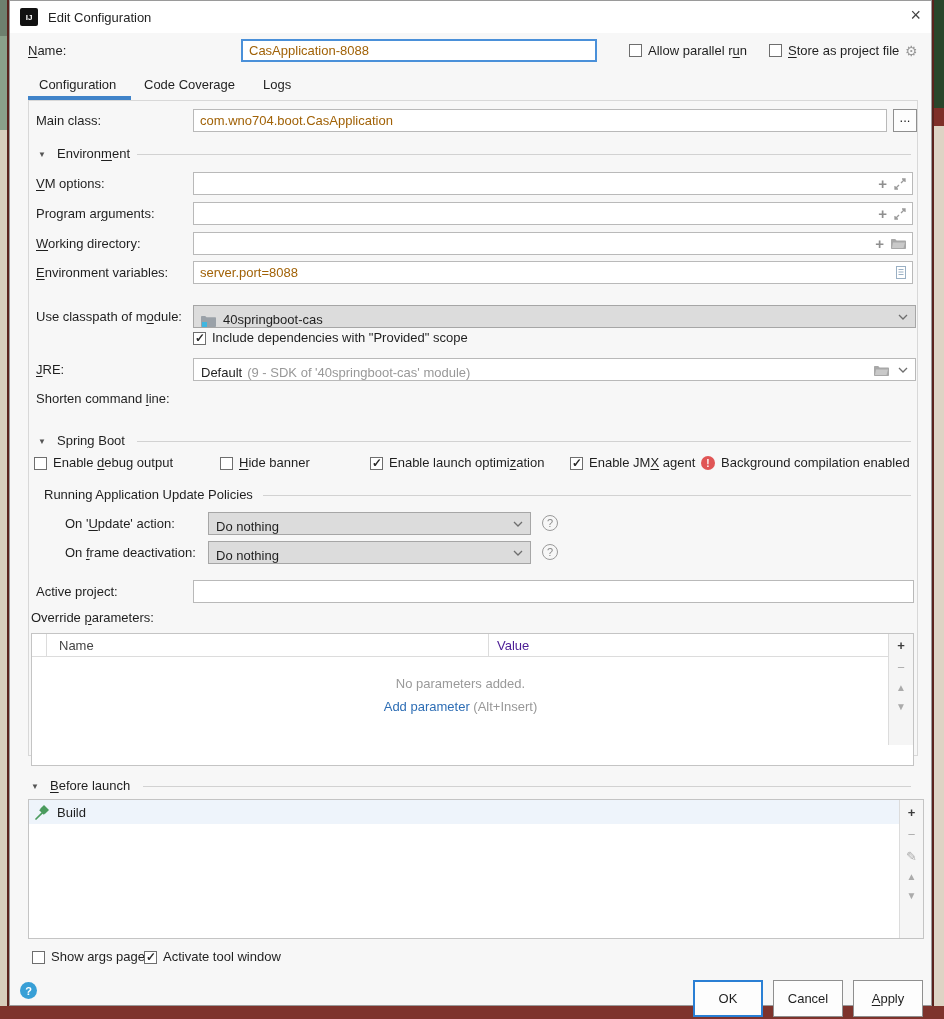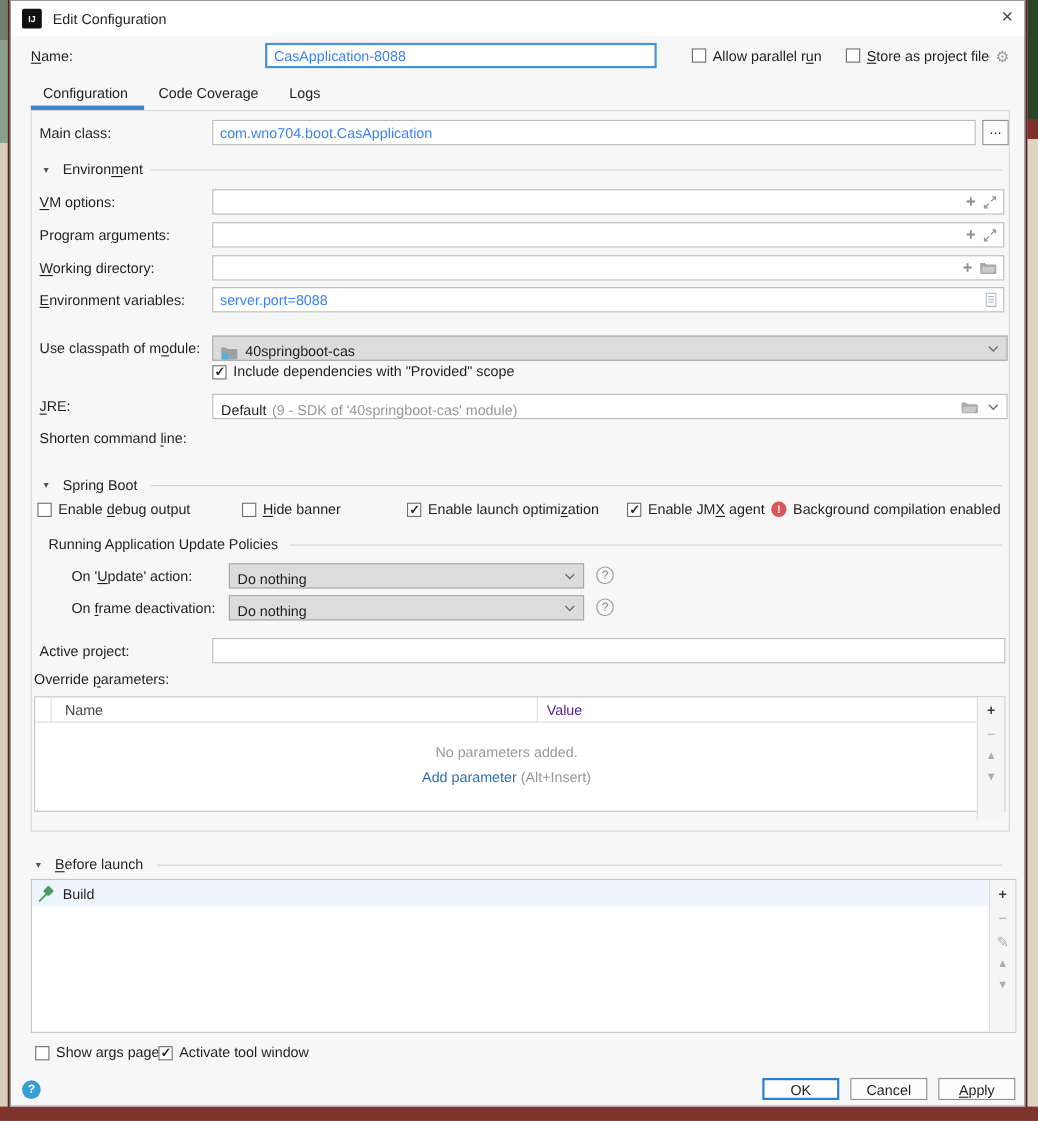--- a/index.html
+++ b/index.html
@@ -15,48 +15,48 @@
   .dlg{position:absolute;left:9px;top:0;width:923px;height:1006px;background:#f7f7f7;border:1px solid #9a9a9a}
   .titlebar{position:absolute;left:0;top:0;width:100%;height:32px;background:#fff}
   .ijicon{position:absolute;left:10px;top:7px;width:18px;height:18px;background:#111;color:#fff;font-size:8px;font-weight:bold;display:flex;align-items:center;justify-content:center;border-radius:2px}
   .wtitle{position:absolute;left:38px;top:9px}
   .close{position:absolute;right:10px;top:4px;font-size:18px;color:#444;cursor:pointer}
   .lbl{position:absolute;white-space:nowrap}
   .hint{color:#989898}
   .cb{position:absolute;width:13px;height:13px;background:#fff;border:1px solid #6e6e6e}
   .cb.on::after{content:"\2713";position:absolute;left:1px;top:-2px;font-size:12px;color:#2b2b2b;font-weight:bold}
   .fld{position:absolute;height:23px;background:#fff;border:1px solid #b9b9b9;display:flex;align-items:center;padding:0 6px;gap:7px}
-  .fld input{border:none;outline:none;flex:1;font:inherit;background:transparent;height:100%;padding:0;color:#3b82f6}
+  .fld input{border:none;outline:none;flex:1;font:inherit;background:transparent;height:100%;padding:0;color:#a16207}
   .namefld{border:2px solid #4a90d9}
   .combo{position:absolute;height:23px;border:1px solid #a6a6a6;background:#dcdcdc;display:flex;align-items:flex-end;padding:0 24px 0 7px;white-space:nowrap;overflow:hidden}
   .combo.white{background:#fff;border-color:#b9b9b9}
   .chev{position:absolute;right:7px;top:8px;line-height:0}
   .tri{position:absolute;font-size:8px;color:#555;cursor:pointer}
   .rule{position:absolute;height:1px;background:#d2d2d2}
   .tab{position:absolute;top:76px;cursor:pointer;color:#1f1f1f}
   .tabline{position:absolute;left:18px;top:95px;width:103px;height:4px}
   .panel{position:absolute;left:18px;top:99px;width:890px;height:656px;border:1px solid #d8d8d8;background:transparent}
   .ficon{line-height:0;cursor:pointer}
   .plus{color:#8f8f8f;font-size:15px;font-weight:bold;cursor:pointer;line-height:13px}
   .qmark{position:absolute;width:16px;height:16px;border:1px solid #9a9a9a;border-radius:50%;color:#8a8a8a;font-size:11px;display:flex;align-items:center;justify-content:center;cursor:pointer;background:#f7f7f7}
   .erricon{position:absolute;width:14px;height:14px;border-radius:50%;background:#e05555;color:#fff;font-size:10px;font-weight:bold;display:flex;align-items:center;justify-content:center}
-  .tbl{position:absolute;left:21px;top:632px;width:883px;height:105px;background:#fff;border:1px solid #c4c4c4}
+  .tbl{position:absolute;left:21px;top:632px;width:883px;height:133px;background:#fff;border:1px solid #c4c4c4}
   .tblhead{position:absolute;left:0;top:0;width:857px;height:23px;border-bottom:1px solid #dcdcdc;display:flex}
   .tblhead .c0{width:15px;border-right:1px solid #dcdcdc}
   .tblhead .c1{width:442px;border-right:1px solid #dcdcdc;padding:4px 0 0 12px;color:#444}
   .tblhead .c2{flex:1;padding:4px 0 0 8px;color:#4c1d95}
   .tbltools{position:absolute;right:0;top:0;width:25px;height:111px;border-left:1px solid #dcdcdc;background:#f5f5f5;display:flex;flex-direction:column;align-items:center;padding-top:5px;gap:9px}
   .tico{cursor:pointer;line-height:1;font-size:13px}
   .tico.dim{color:#ababab}
   .tico.dark{color:#3c3c3c;font-weight:bold}
   .tico.arr{font-size:10px;color:#ababab}
   .bl{position:absolute;left:18px;top:798px;width:896px;height:140px;background:#fff;border:1px solid #c4c4c4}
   .blrow{position:absolute;left:0;top:0;width:871px;height:24px;background:#eef4fb;display:flex;align-items:center;padding-left:6px;gap:7px;cursor:pointer}
   .bltools{position:absolute;right:0;top:0;width:24px;height:138px;border-left:1px solid #dcdcdc;background:#f5f5f5;display:flex;flex-direction:column;align-items:center;padding-top:6px;gap:9px}
-  .btn{position:absolute;top:979px;width:70px;height:20px;background:#fdfdfd;border:1px solid #8f8f8f;font:inherit;cursor:pointer;color:#1f1f1f}
+  .btn{position:absolute;top:979px;width:70px;height:37px;background:#fdfdfd;border:1px solid #8f8f8f;font:inherit;cursor:pointer;color:#1f1f1f}
   .btn.default{border:2px solid #2a7fd4}
   .helpicon{position:absolute;left:10px;top:981px;width:17px;height:17px;border-radius:50%;background:#389fd6;color:#fff;font-size:11px;font-weight:bold;display:flex;align-items:center;justify-content:center;cursor:pointer}
   .link{color:#2e6eb5;cursor:pointer}
   .gear{position:absolute;color:#9a9a9a;font-size:14px;cursor:pointer;line-height:1}
   u{text-underline-offset:2px}
 </style>
 </head>
 <body>
 
 <div class="strip-left"></div>

